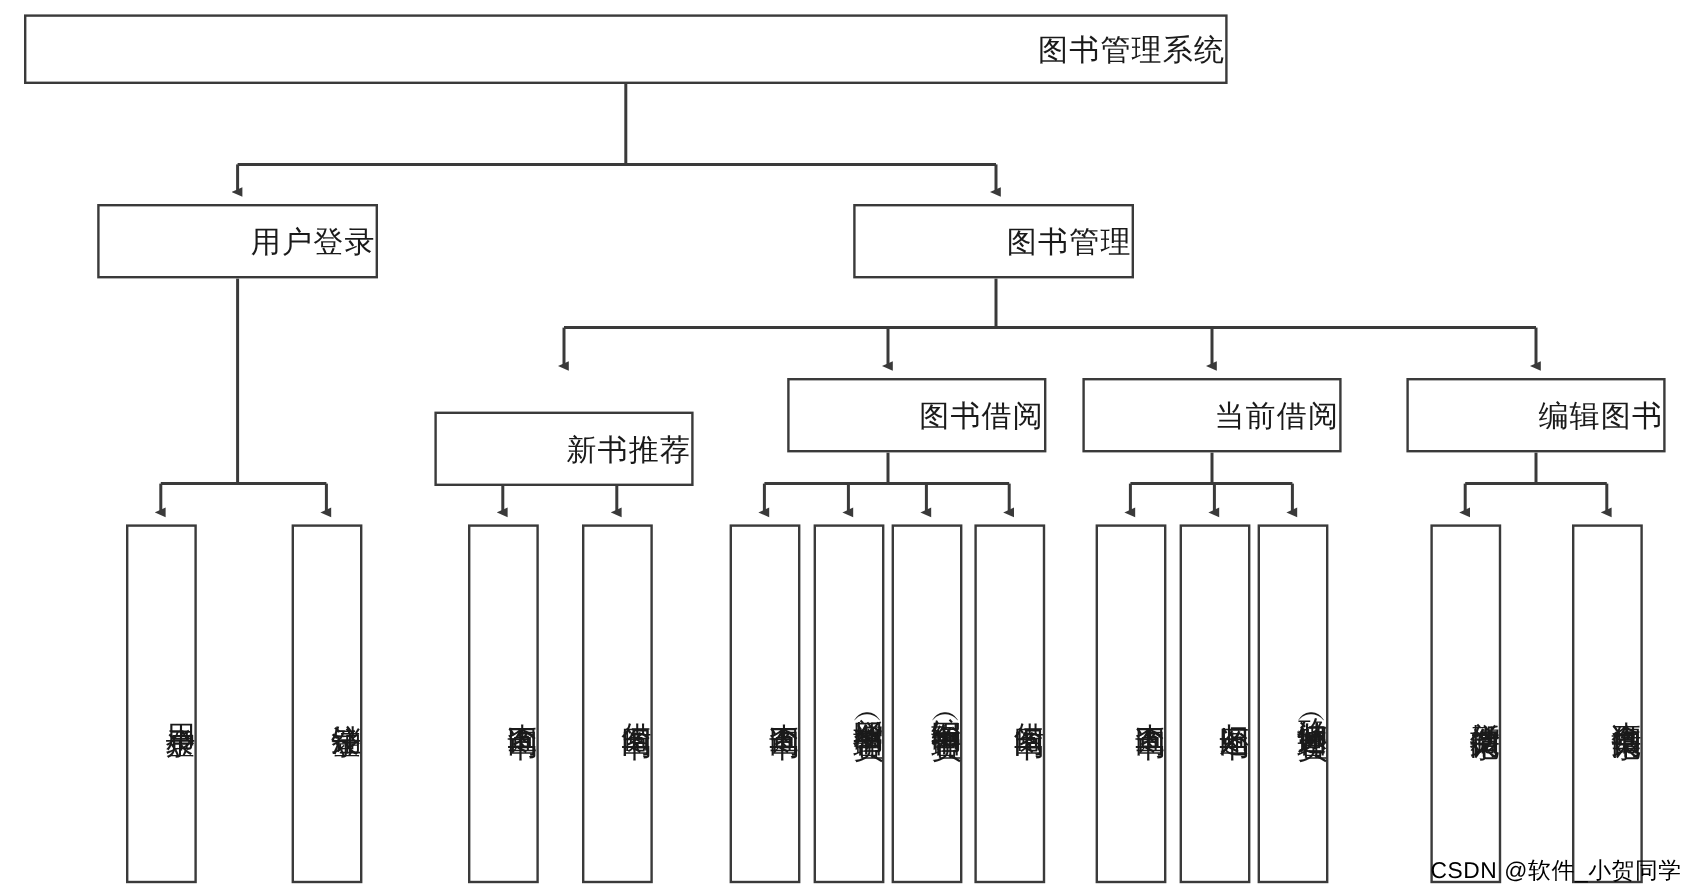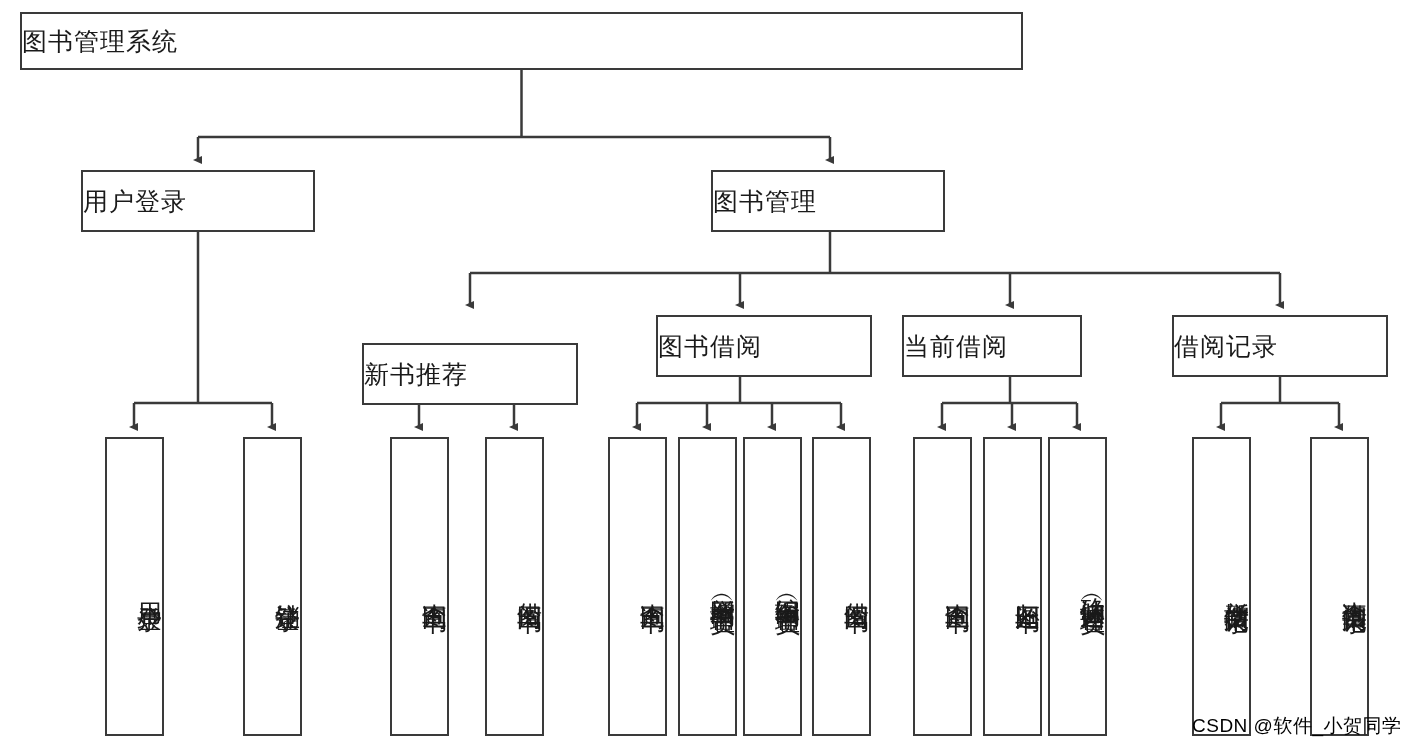--- a/index.html
+++ b/index.html
@@ -22,21 +22,21 @@
     width: 1405px;
     height: 747px;
   }
   .node {
     position: absolute;
     box-sizing: border-box;
     background: #ffffff;
     border: 2px solid #3a3a3a;
     display: flex;
     align-items: center;
-    justify-content: flex-start;
+    justify-content: flex-end;
     color: #1a1a1a;
   }
   .node.h {
     font-size: 25px;
     letter-spacing: 1px;
   }
   .node.v {
     writing-mode: vertical-rl;
     text-orientation: upright;
     font-size: 25px;
@@ -126,25 +126,25 @@
   <div class="node h" id="l2-1" style="left: 711px; top: 170px; width: 234px; height: 62px;">
     <span>图书管理</span>
   </div>
 
   <div class="node h" id="l3-0" style="left: 362px; top: 315px; width: 216px; height: 62px; margin-top: 28px;">
     <span>新书推荐</span>
   </div>
   <div class="node h" id="l3-1" style="left: 656px; top: 315px; width: 216px; height: 62px;">
     <span>图书借阅</span>
   </div>
-  <div class="node h" id="l3-2" style="left: 902px; top: 315px; width: 180px; height: 62px;">
+  <div class="node h" id="l3-2" style="left: 902px; top: 315px; width: 216px; height: 62px;">
     <span>当前借阅</span>
   </div>
   <div class="node h" id="l3-3" style="left: 1172px; top: 315px; width: 216px; height: 62px;">
-    <span>借阅记录</span>
+    <span>编辑图书</span>
   </div>
 
   <div class="node v" id="leaf-0" style="left: 105px; top: 437px; width: 59px; height: 299px;">
     <span class="vtext">用户登录</span>
   </div>
   <div class="node v" id="leaf-1" style="left: 243px; top: 437px; width: 59px; height: 299px;">
     <span class="vtext">注销登录</span>
   </div>
   <div class="node v" id="leaf-2" style="left: 390px; top: 437px; width: 59px; height: 299px;">
     <span class="vtext">查询图书</span>

